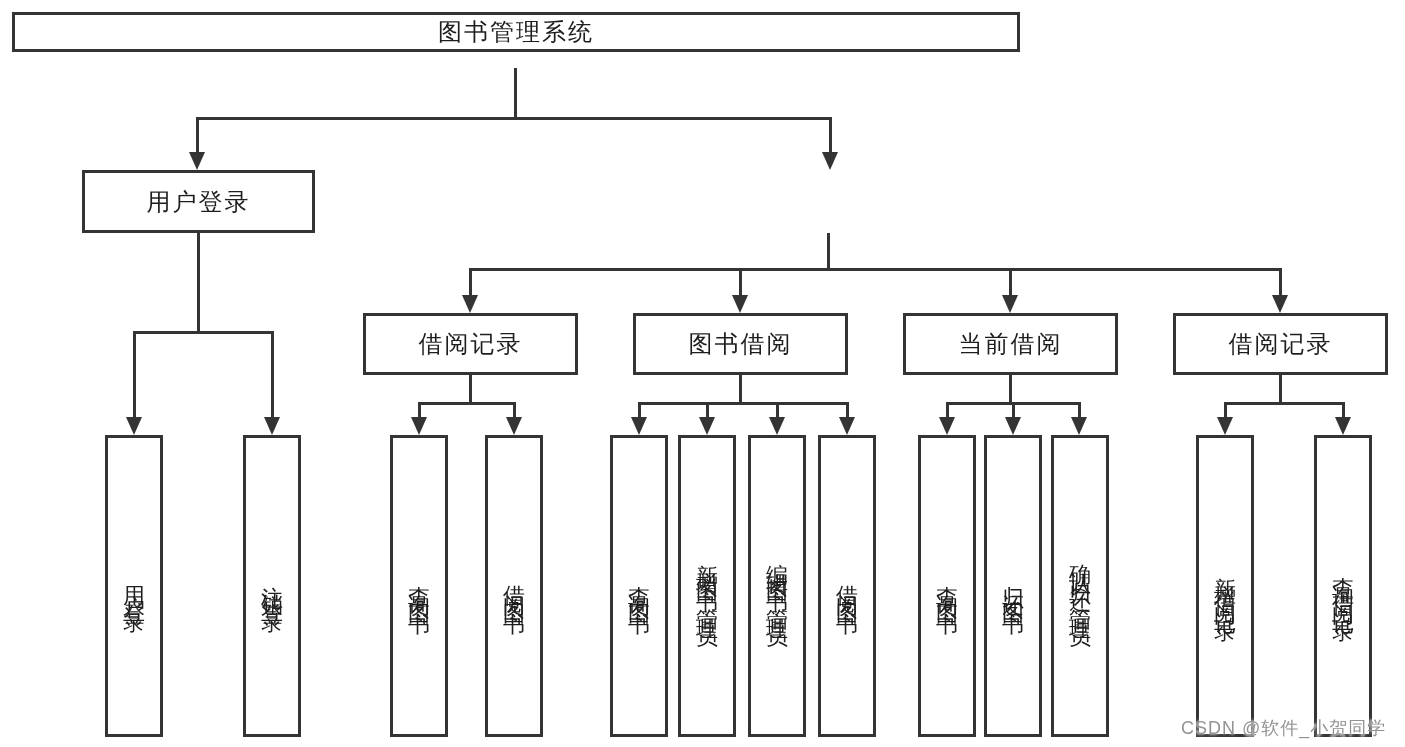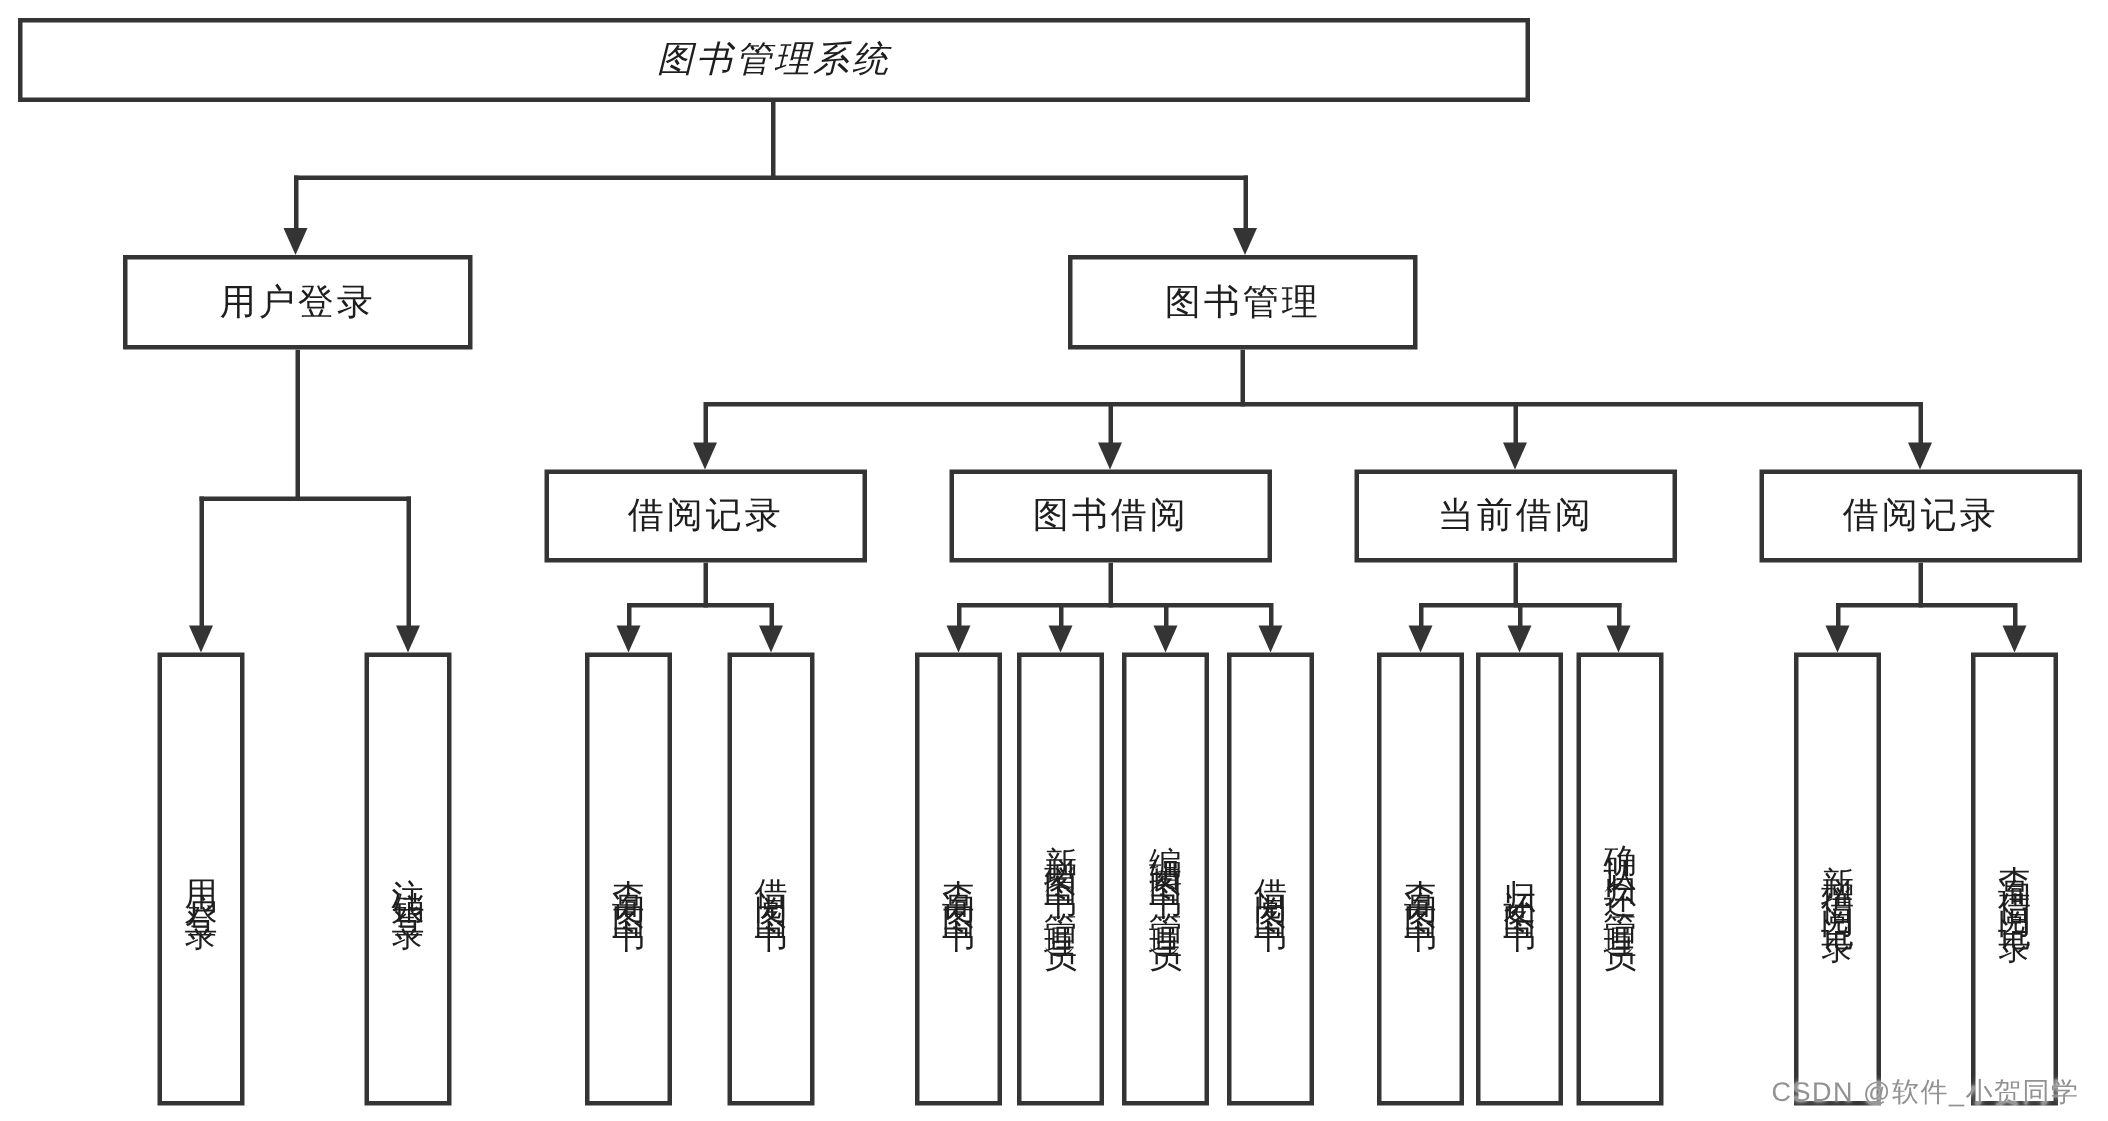--- a/index.html
+++ b/index.html
@@ -53,24 +53,23 @@
     z-index: 5;
     text-shadow: 0 0 2px #ffffff, 0 0 4px #ffffff;
     white-space: nowrap;
   }
 </style>
 </head>
 <body>
 
 <div id="canvas">
 
-  <div class="box h" style="left:12px; top:12px; width:1008px; height:56px;font-style:italic;">图书管理系统</div>
+  <div class="box h" style="left:12px; top:12px; width:1008px; height:40px;">图书管理系统</div>
 
   <div class="box h" style="left:82px; top:170px; width:233px; height:63px;">用户登录</div>
-  <div class="box h" style="left:712px; top:170px; width:233px; height:63px;">图书管理</div>
 
   <div class="box h" style="left:363px; top:313px; width:215px; height:62px;">借阅记录</div>
   <div class="box h" style="left:633px; top:313px; width:215px; height:62px;">图书借阅</div>
   <div class="box h" style="left:903px; top:313px; width:215px; height:62px;">当前借阅</div>
   <div class="box h" style="left:1173px; top:313px; width:215px; height:62px;">借阅记录</div>
 
   <div class="box v" style="left:105px; top:435px; width:58px; height:302px;">用户登录</div>
   <div class="box v" style="left:243px; top:435px; width:58px; height:302px;">注销登录</div>
 
   <div class="box v" style="left:390px; top:435px; width:58px; height:302px;">查询图书</div>

